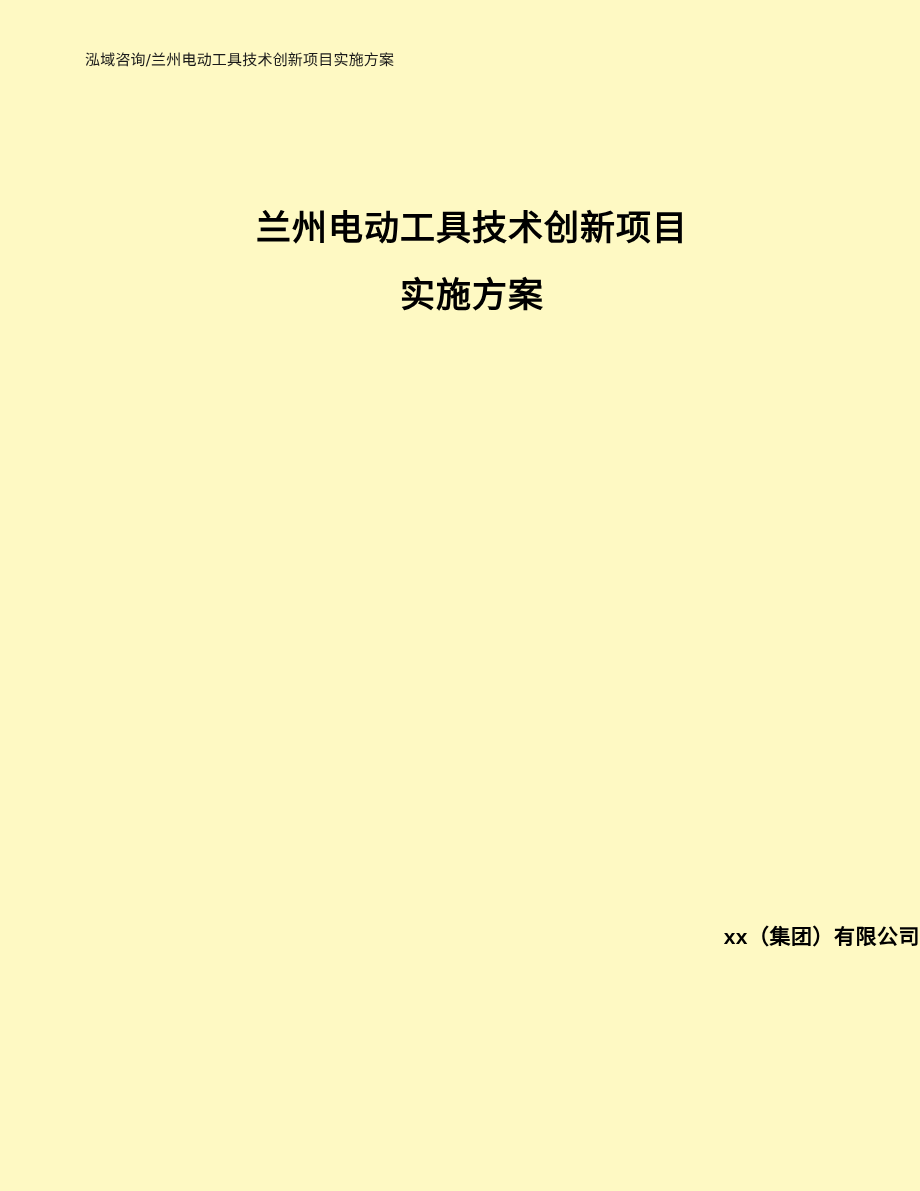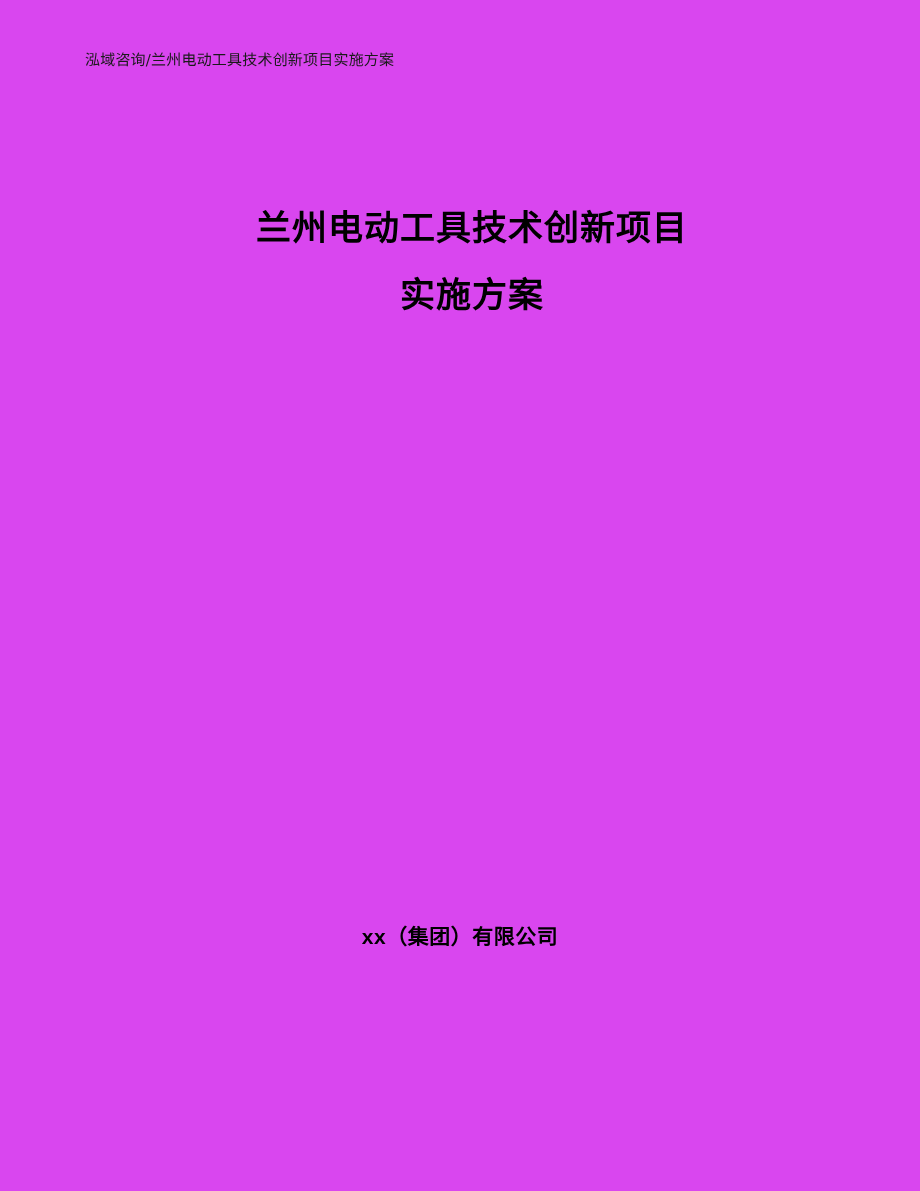--- a/index.html
+++ b/index.html
@@ -9,21 +9,21 @@
   }
   body {
     font-family: "Liberation Sans", sans-serif;
     color: #000000;
   }
   .page {
     position: relative;
     width: 920px;
     height: 1191px;
     margin: 0 auto;
-    background: #d946ef;
+    background: #fef9c3;
     overflow: hidden;
   }
   .header {
     position: absolute;
     top: 50px;
     left: 85px;
     right: 85px;
     font-family: "DejaVu Serif", "Liberation Serif", serif;
     font-size: 15px;
     line-height: 1.4;
@@ -47,21 +47,21 @@
     letter-spacing: 1px;
   }
   .title-line.second {
     margin-top: 32px;
   }
   .company {
     position: absolute;
     top: 920px;
     left: 0;
     width: 100%;
-    text-align: center;
+    text-align: right;
     font-family: "Liberation Sans", sans-serif;
     font-weight: bold;
     font-size: 21px;
     color: #000000;
     letter-spacing: 0.5px;
   }
 </style>
 </head>
 <body>
 

